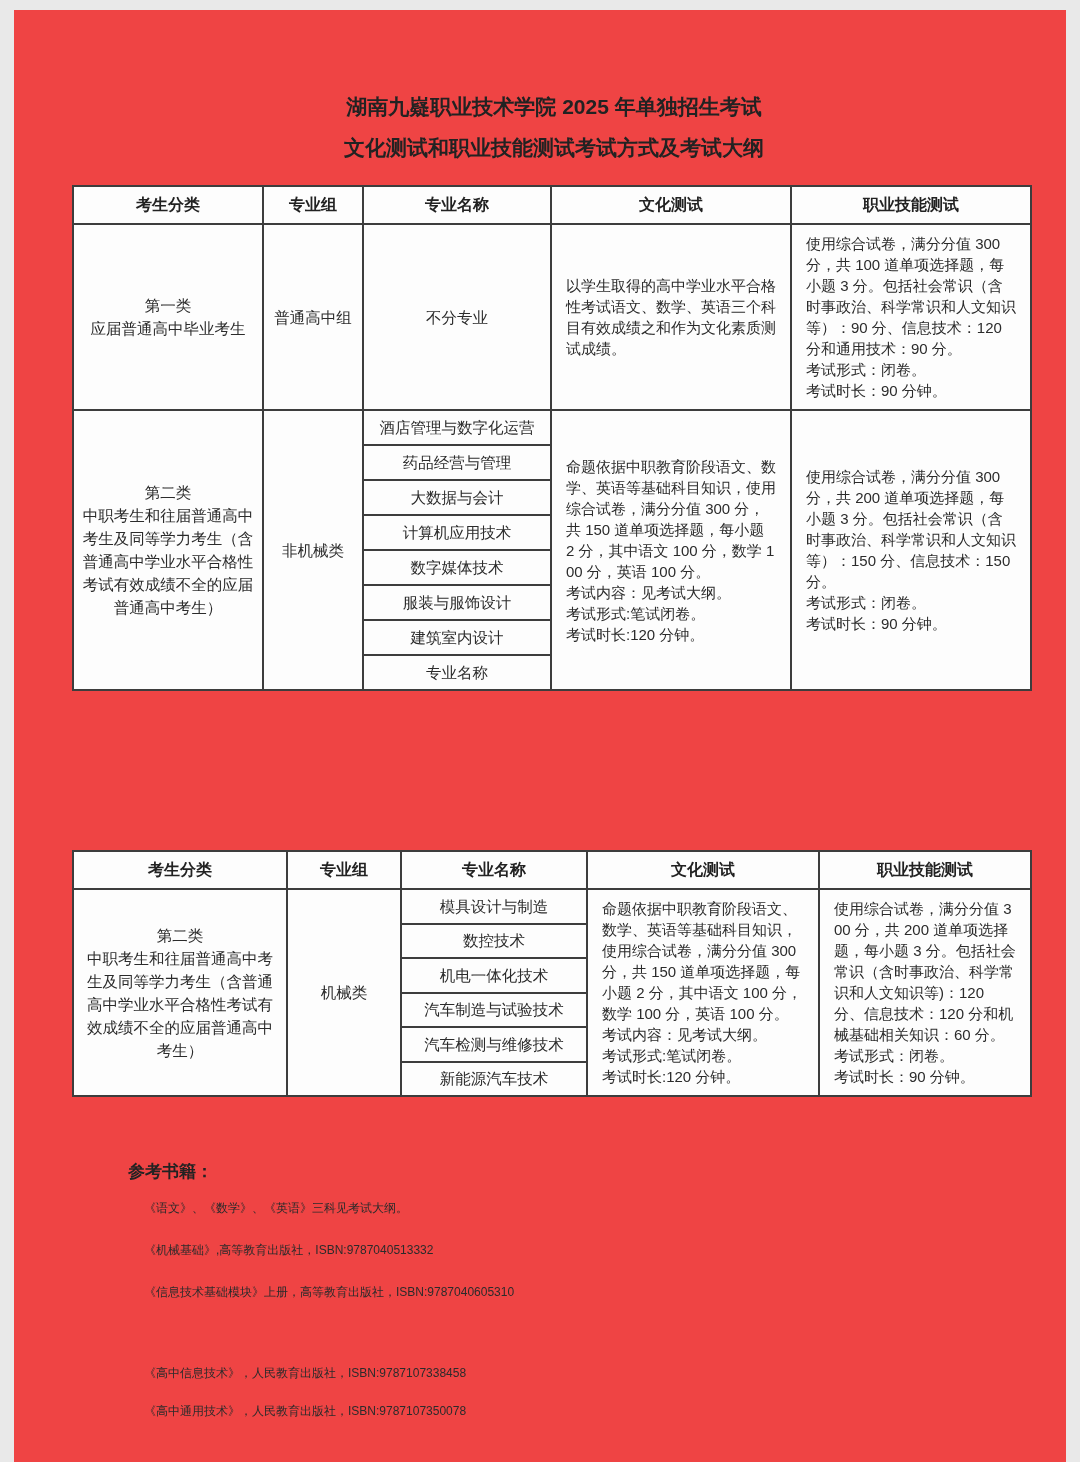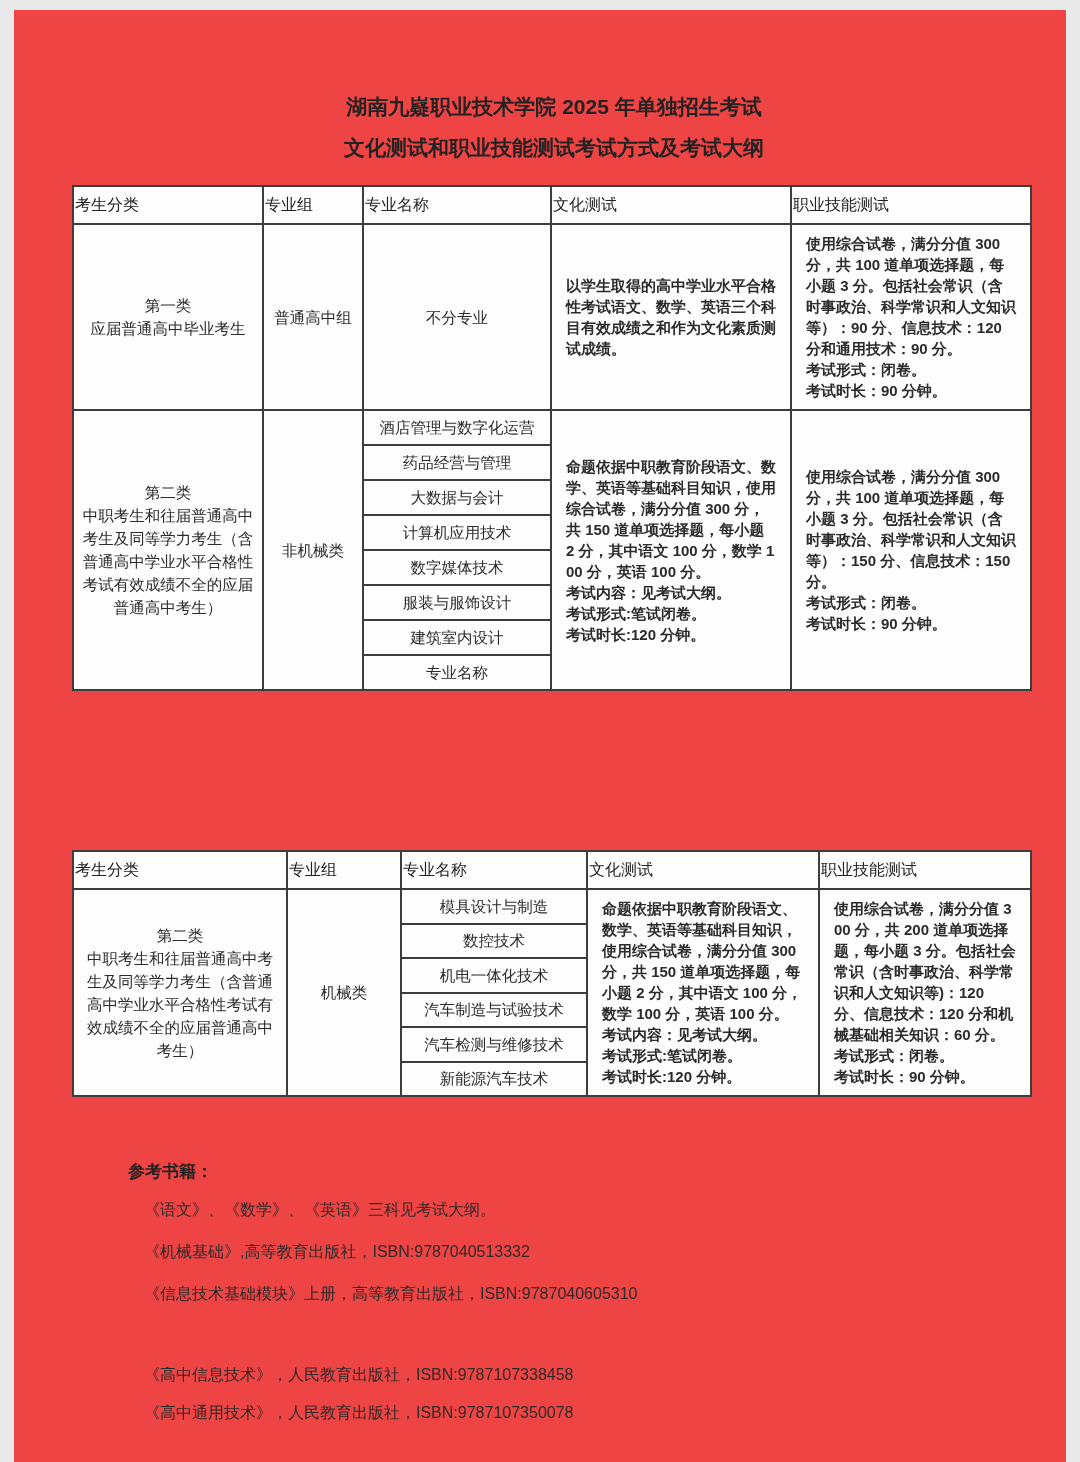--- a/index.html
+++ b/index.html
@@ -26,39 +26,39 @@
   }
   table.t1 { top:175px; }
   table.t2 { top:840px; }
   table.doc th, table.doc td {
     border:2px solid #3d3d3d;
     vertical-align:middle;
     background:#fdfdfd;
     word-break:break-all;
   }
   table.doc th {
-    font-size:16px; font-weight:normal; height:34px; text-align:left; color:#222;
+    font-size:16px; font-weight:bold; height:34px; text-align:center; color:#222;
   }
   td.center { text-align:center; line-height:23px; font-size:15.5px; padding:2px 8px; }
   td.para   { text-align:left; padding:8px 14px; line-height:21px; }
-  td.para .pline { margin:0;font-weight:bold; }
+  td.para .pline { margin:0; }
   tr.r1 { height:136px; }
   tr.sub { height:35px; }
   .t2 tr.sub { height:34px; }
   .catline1 { display:block; }
 
   .note {
     position:absolute; left:93px; top:1104px; width:950px;
     font-size:16.5px; line-height:22px; white-space:nowrap; color:#262626;
   }
   .refs-heading {
     position:absolute; left:114px; top:1150px;
     font-size:17px; font-weight:bold; color:#222;
   }
-  .book { position:absolute; left:130px; font-size:16px; color:#2b2b2b; white-space:nowrap; }
+  .book { position:absolute; left:130px; font-size:12px; color:#2b2b2b; white-space:nowrap; }
   .b0 { top:1190px; } .b1 { top:1232px; } .b2 { top:1274px; }
   .b3 { top:1316px; } .b4 { top:1355px; } .b5 { top:1393px; }
 </style>
 </head>
 <body>
 
 <div class="page">
 
   <div class="title-block">
     <div class="tl">湖南九嶷职业技术学院 2025 年单独招生考试</div>
@@ -104,21 +104,21 @@
         </td>
         <td class="center" rowspan="8">非机械类</td>
         <td class="center">酒店管理与数字化运营</td>
         <td class="para" rowspan="8">
           <p class="pline">命题依据中职教育阶段语文、数学、英语等基础科目知识，使用综合试卷，满分分值 300 分，共 150 道单项选择题，每小题 2 分，其中语文 100 分，数学 100 分，英语 100 分。</p>
           <p class="pline">考试内容：见考试大纲。</p>
           <p class="pline">考试形式:笔试闭卷。</p>
           <p class="pline">考试时长:120 分钟。</p>
         </td>
         <td class="para" rowspan="8">
-          <p class="pline">使用综合试卷，满分分值 300 分，共 100 道单项选择题，每小题 3 分。包括社会常识（含时事政治、科学常识和人文知识等）：150 分、信息技术：150 分。</p>
+          <p class="pline">使用综合试卷，满分分值 300 分，共 200 道单项选择题，每小题 3 分。包括社会常识（含时事政治、科学常识和人文知识等）：150 分、信息技术：150 分。</p>
           <p class="pline">考试形式：闭卷。</p>
           <p class="pline">考试时长：90 分钟。</p>
         </td>
       </tr>
       <tr class="sub">
           <td class="center">药品经营与管理</td>
         </tr>
       <tr class="sub">
           <td class="center">大数据与会计</td>
         </tr>

